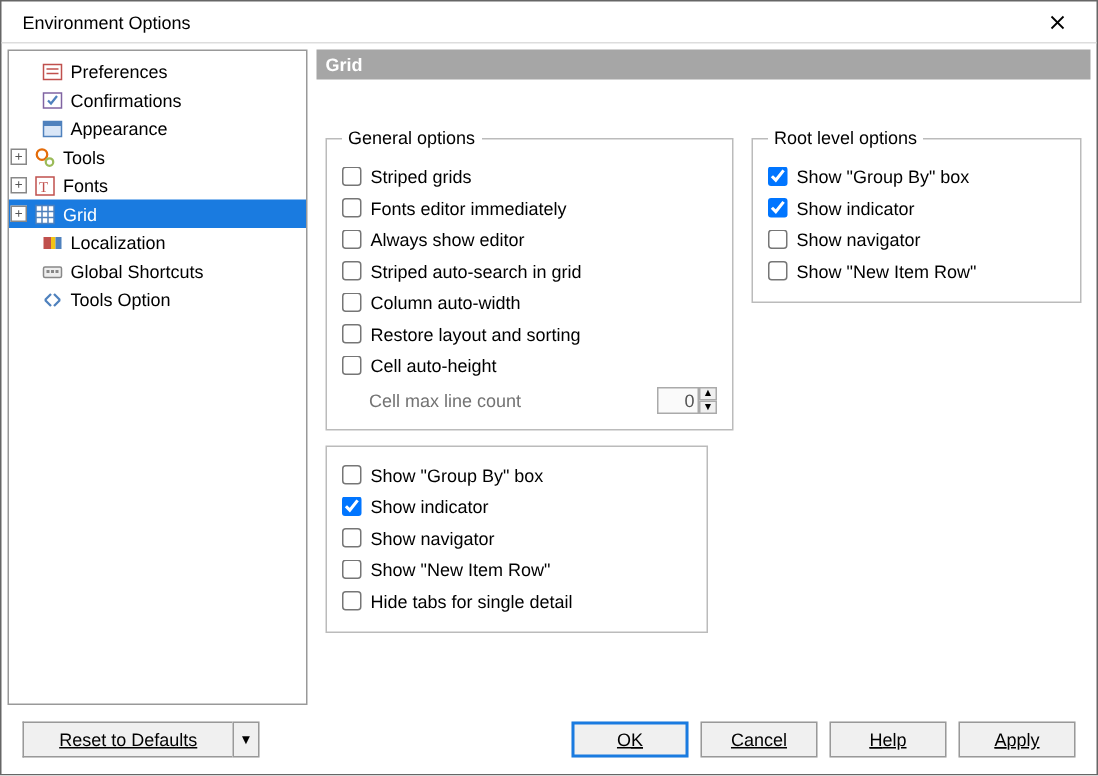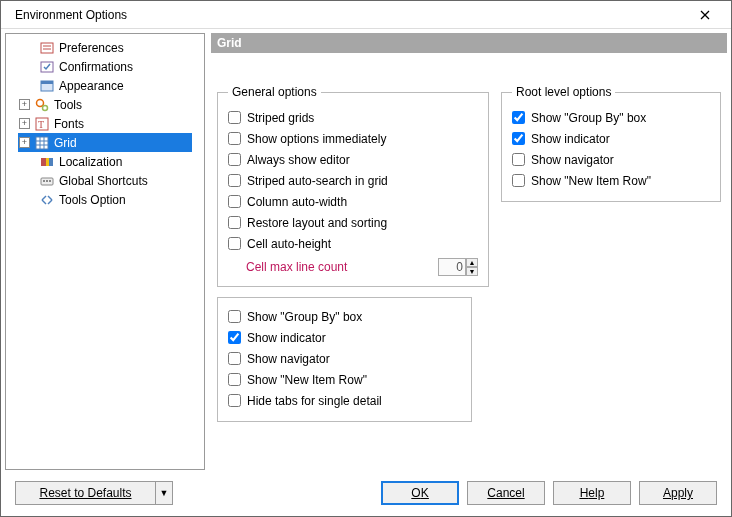--- a/index.html
+++ b/index.html
@@ -2,38 +2,38 @@
 <html><head>
 <meta charset="utf-8">
 <style>
 * { box-sizing: border-box; margin: 0; padding: 0; }
 body { font-family: "Segoe UI", Tahoma, sans-serif; font-size: 12px; background: #fff; color: #000; }
 .window { width: 732px; height: 517px; border: 1px solid #666; background: #fff; display: flex; flex-direction: column; }
 .titlebar { height: 28px; display: flex; align-items: center; justify-content: space-between; padding: 0 6px 0 14px; border-bottom: 1px solid #ddd; }
 .titlebar-title { font-size: 12px; }
 .close-btn { width: 40px; height: 20px; display: flex; align-items: center; justify-content: center; cursor: pointer; }
 .content { flex: 1; display: flex; padding: 4px 4px 0 4px; }
-.tree { width: 200px; border: 1px solid #999; overflow: auto; padding: 4px 12px; background: #fff; }
+.tree { width: 200px; border: 1px solid #999; overflow: auto; padding: 4px 0; background: #fff; }
 .tree-item { display: flex; align-items: center; height: 19px; padding-left: 6px; cursor: pointer; white-space: nowrap; }
 .tree-item .expander { width: 11px; height: 11px; border: 1px solid #888; margin-right: 4px; display: flex; align-items: center; justify-content: center; font-size: 9px; line-height: 1; color: #555; background: #fff; }
 .tree-item .expander.none { border: none; background: transparent; }
 .tree-item .icon { width: 16px; height: 16px; margin-right: 4px; display: flex; align-items: center; justify-content: center; }
 .tree-item.selected { background: #1a7be0; color: #fff; }
 .tree-item.selected .label { color: #fff; }
 .tree-item .label { font-size: 12px; }
 .pane { flex: 1; margin-left: 6px; display: flex; flex-direction: column; }
 .pane-header { background: #a6a6a6; color: #fff; font-weight: bold; padding: 3px 6px; font-size: 12px; }
 .pane-body { flex: 1; padding: 8px 6px; overflow: auto; }
 .row2 { display: flex; gap: 12px; margin-top: 24px; }
 fieldset { border: 1px solid #bbb; padding: 8px 10px 10px 10px; margin-bottom: 10px; }
 legend { font-size: 12px; padding: 0 4px; color: #000; }
 .chk, .rad { display: flex; align-items: center; height: 21px; }
 .chk input, .rad input { margin-right: 6px; }
 .cellmax { display: flex; align-items: center; margin-top: 4px; padding-left: 18px; }
-.cellmax-label { color: #be185d; }
+.cellmax-label { color: #737373; }
 .cellmax-input { margin-left: auto; display: flex; align-items: center; }
 .cellmax-input input { width: 28px; height: 18px; text-align: right; font-size: 12px; border: 1px solid #aaa; padding-right: 2px; }
 .spinbtns { display: flex; flex-direction: column; margin-left: 0; }
 .spinbtns div { width: 12px; height: 9px; border: 1px solid #aaa; font-size: 7px; display: flex; align-items: center; justify-content: center; background: #f0f0f0; cursor: pointer; }
 .footer { height: 46px; border-top: 0; display: flex; align-items: center; padding: 0 14px; }
 .btn { height: 24px; min-width: 78px; border: 1px solid #999; background: #f0f0f0; font-size: 12px; cursor: pointer; padding: 0 8px; text-decoration: underline; }
 .btn.default { border: 2px solid #1a7be0; }
 .reset-split { display: flex; }
 .reset-split .btn { min-width: 140px; border-right: none; }
 .dropbtn { width: 18px; height: 24px; border: 1px solid #999; background: #f0f0f0; display: flex; align-items: center; justify-content: center; font-size: 9px; cursor: pointer; }
@@ -164,21 +164,21 @@
         <div class="row2">
           <div style="flex:1">
             <fieldset>
               <legend>General options</legend>
               <label class="chk">
                   <input type="checkbox" style="">
                   <span>Striped grids</span>
                 </label>
               <label class="chk">
                   <input type="checkbox" style="">
-                  <span>Show options immediately</span>
+                  <span>Fonts editor immediately</span>
                 </label>
               <label class="chk">
                   <input type="checkbox" style="">
                   <span>Always show editor</span>
                 </label>
               <label class="chk">
                   <input type="checkbox" style="">
                   <span>Striped auto-search in grid</span>
                 </label>
               <label class="chk">

